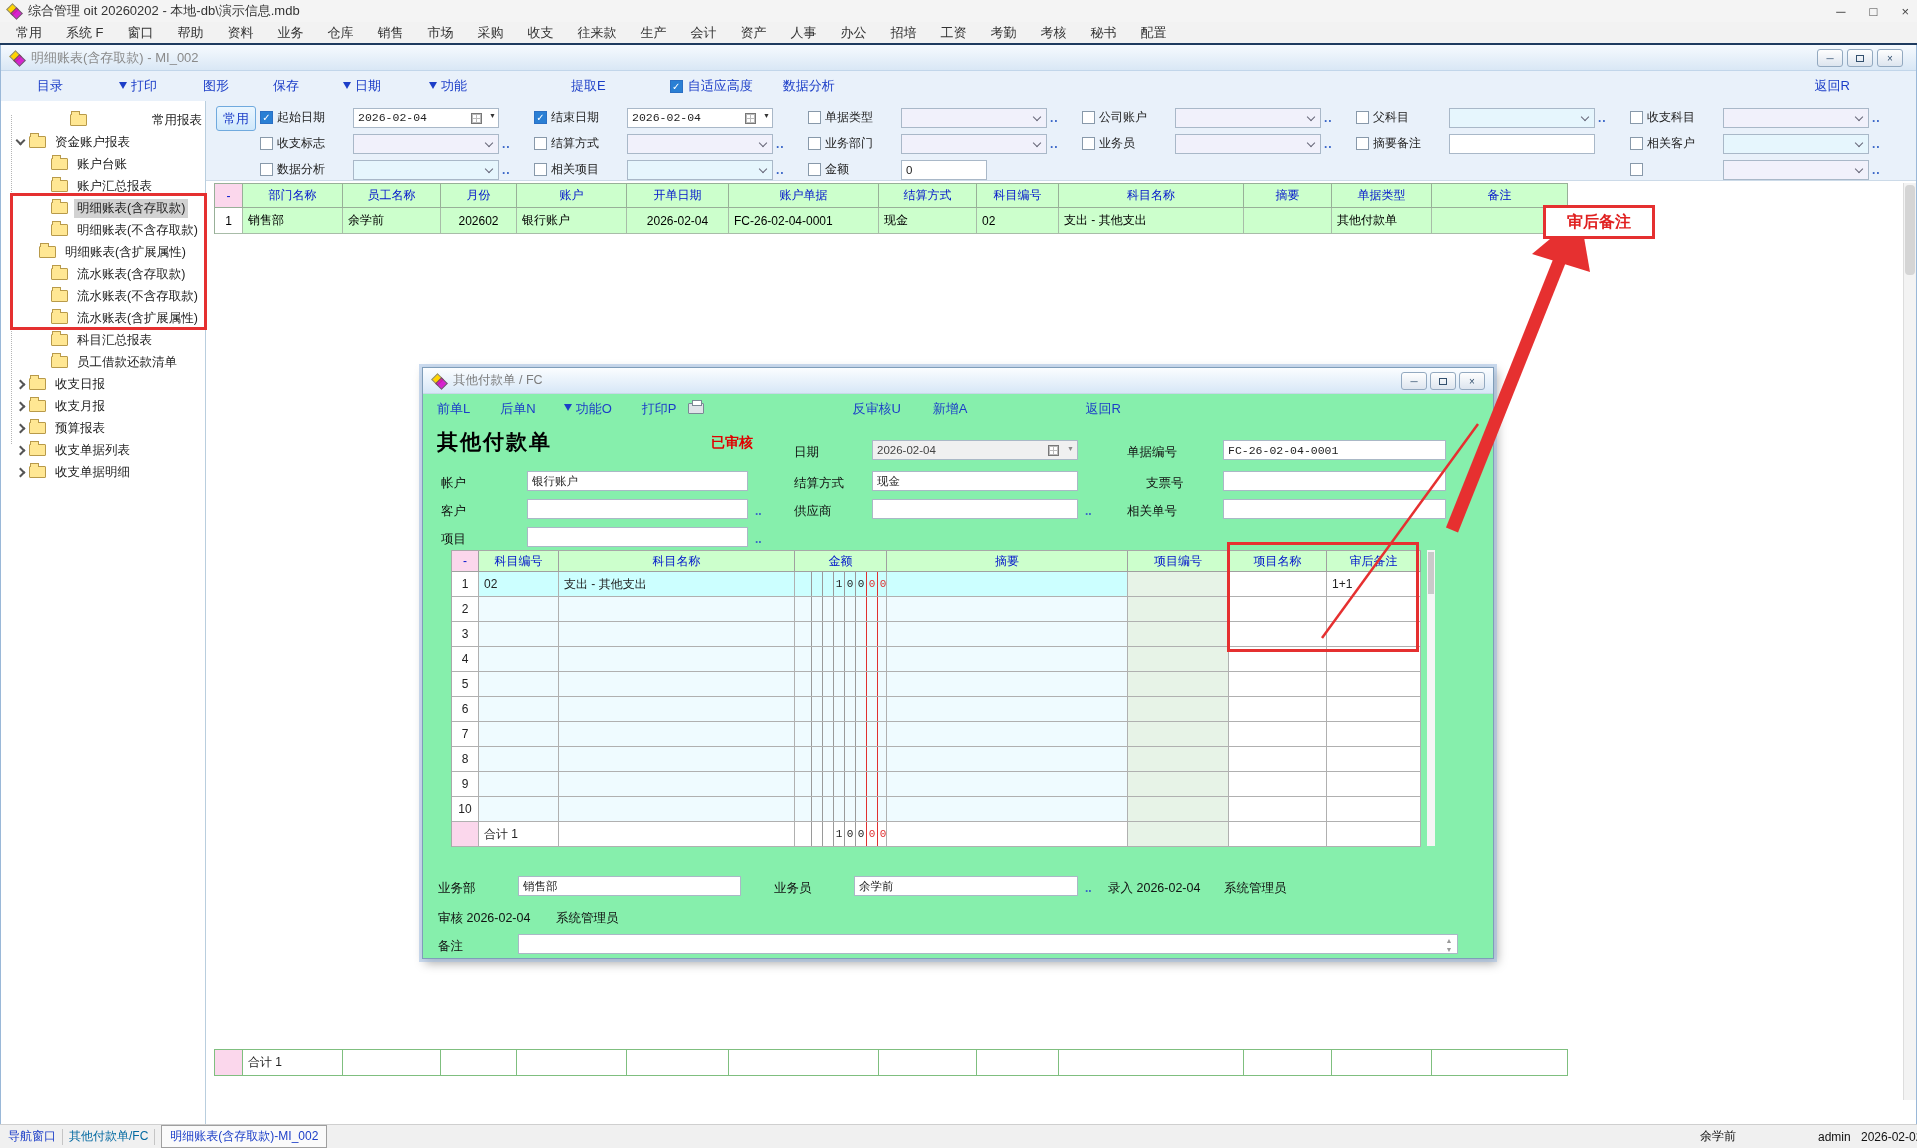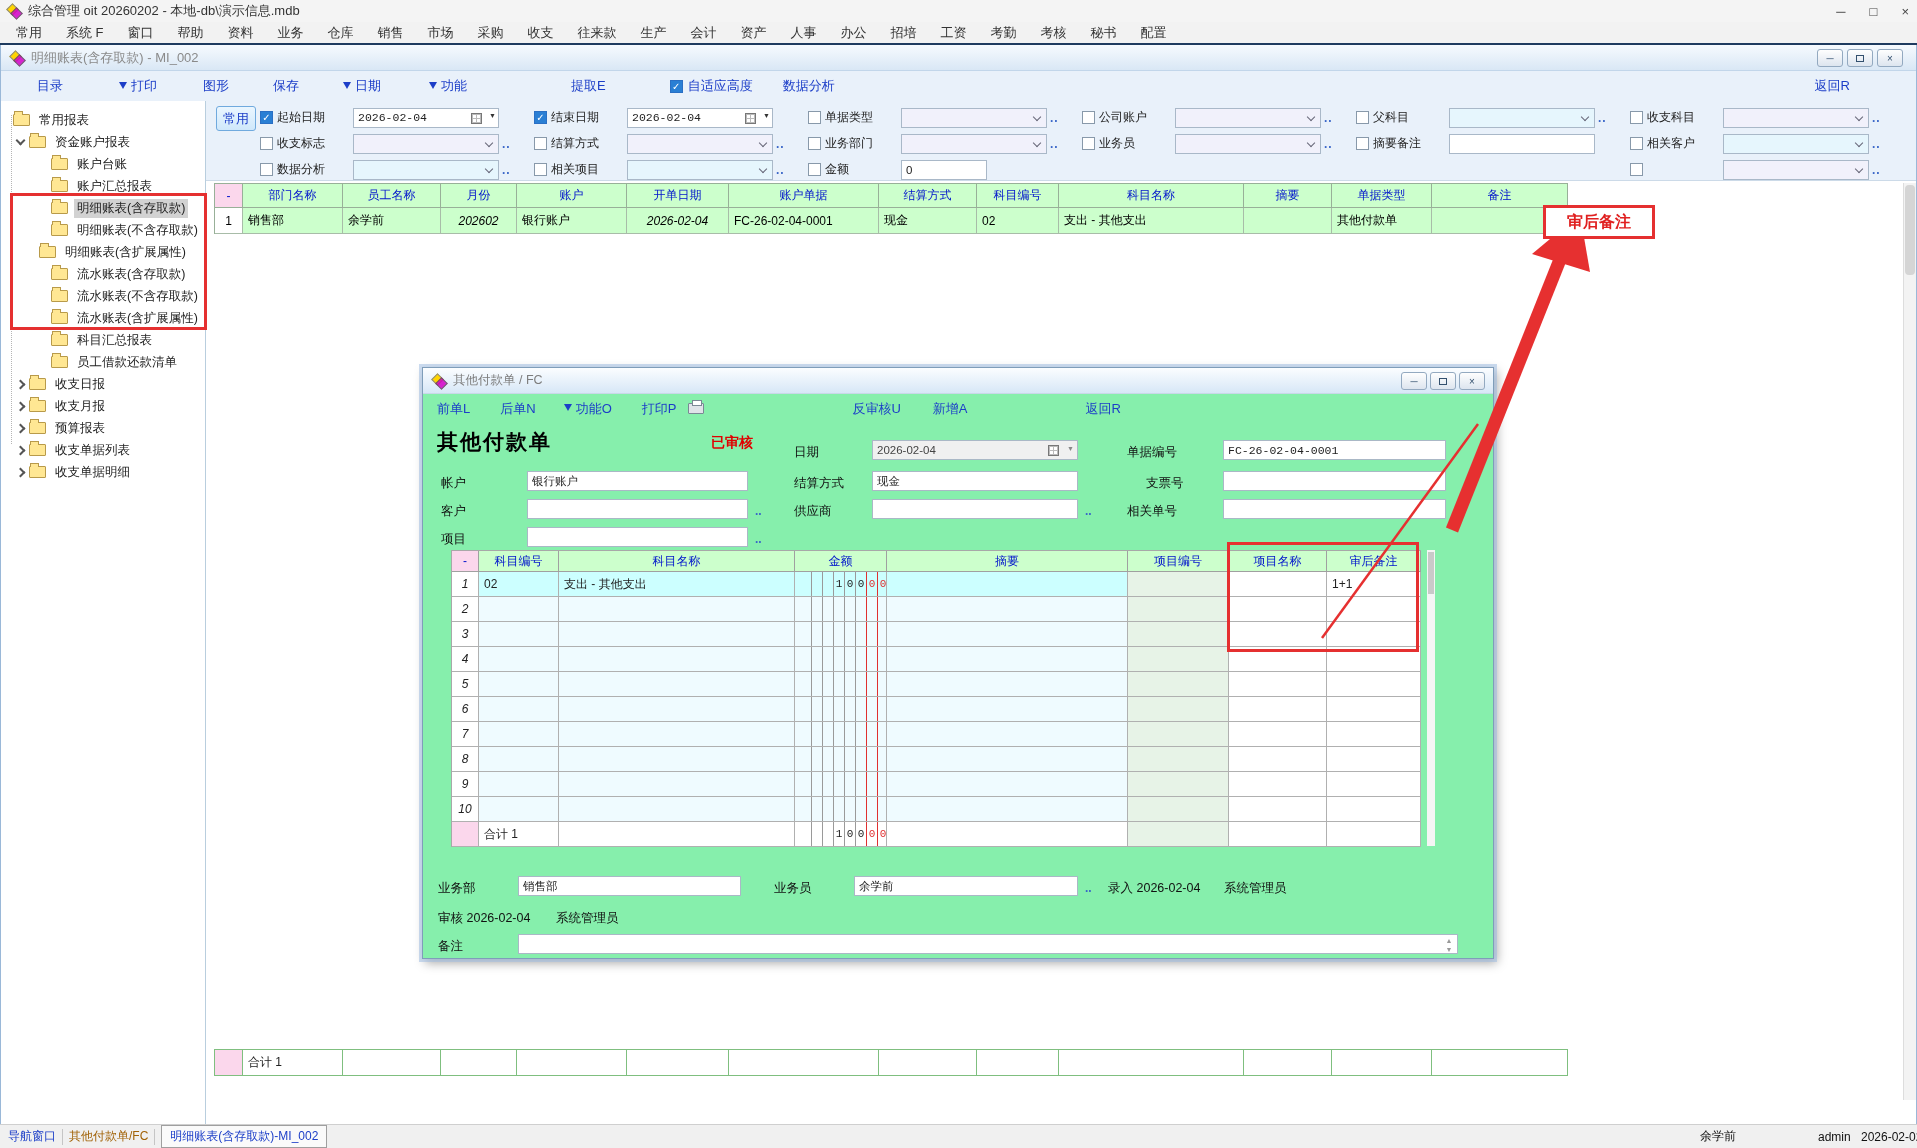--- a/index.html
+++ b/index.html
@@ -64,21 +64,21 @@
   .dots { color:#3a66c8; margin-left:3px; letter-spacing:1px; font-weight:bold; }
 
   
   .rrow { display:flex; }
   .rcell { border-right:1px solid #a8bca8; border-bottom:1px solid #a8bca8; overflow:hidden; white-space:nowrap; display:flex; align-items:center; padding-left:5px; }
   .rhead .rcell { height:24px; background:#ccffcc; color:#0014cc; justify-content:center; padding-left:0; border-color:#98b098; }
   .pinkcell { background:#fbd7ec !important; }
   .reportgrid { position:absolute; left:8px; top:82px; border-top:1px solid #98b098; border-left:1px solid #98b098; }
   .reportgrid .rd { height:26px; background:#ccffcc; color:#000; }
   .reportgrid .numcell { background:#fff; justify-content:center; padding-left:0; }
-  .ctr { justify-content:center !important; padding-left:0 !important;font-style:italic; }
+  .ctr { justify-content:center !important; padding-left:0 !important; }
   .bottomstrip { position:absolute; left:8px; top:948px; border-top:1px solid #7fbf7f; border-left:1px solid #7fbf7f; background:#fff; }
   .bottomstrip .rcell { height:26px; background:#fff; border-color:#7fbf7f; }
   .vscroll { position:absolute; right:0; top:82px; width:13px; bottom:24px; background:#f3f3f3; border-left:1px solid #ddd; }
   .vscroll .thumb { position:absolute; left:1px; right:1px; top:2px; height:90px; background:#d5d5d5; border-radius:4px; }
 
   
   .dialog { position:absolute; left:422px; top:367px; width:1072px; height:592px; background:#86efac; border:1px solid #7f9db9; box-shadow:0 0 0 3px rgba(160,190,225,.55), 3px 4px 10px rgba(0,0,0,.35); z-index:10; }
   .dlg-titlebar { height:26px; background:linear-gradient(#fbfdff,#d7e7f7); border-bottom:1px solid #c8d8e8; display:flex; align-items:center; padding-left:8px; color:#7d7d7d; font-size:12.5px; }
   .dlg-btns { position:absolute; right:8px; top:4px; display:flex; gap:3px; }
   .dlg-toolbar { height:29px; display:flex; align-items:center; color:#1c3ec8; font-size:13px; }
@@ -108,21 +108,21 @@
   
   .red-rect-tree { position:absolute; left:10px; top:193px; width:197px; height:137px; border:3px solid #e53030; z-index:20; pointer-events:none; }
   .red-rect-dialog { position:absolute; left:1227px; top:542px; width:192px; height:110px; border:3px solid #e53030; z-index:20; pointer-events:none; }
   .annot-box { position:absolute; left:1543px; top:205px; width:112px; height:34px; border:3px solid #e53030; background:#fff; color:#e02020; font-size:16px; font-weight:bold; display:flex; align-items:center; justify-content:center; z-index:21; }
   .overlay { position:absolute; left:0; top:0; z-index:20; pointer-events:none; }
 
   
   .statusbar { position:absolute; bottom:0; left:0; right:0; height:24px; background:#f0f0f0; border-top:1px solid #cfcfcf; display:flex; align-items:center; font-size:12px; }
   .sb-sep { width:1px; height:16px; background:#c5c5c5; margin:0 6px; }
   .sb-nav { color:#1c3ec8; margin-left:8px; }
-  .sb-fc { color:#a16207; }
+  .sb-fc { color:#0369a1; }
   .sb-mi { color:#1c3ec8; border:1px solid #9f9f9f; background:#fafafa; padding:2px 8px; }
   .sb-user { position:absolute; left:1700px; color:#111; }
   .sb-admin { position:absolute; left:1818px; color:#111; }
   .sb-date { position:absolute; left:1861px; color:#111; white-space:nowrap; }
 </style>
 </head>
 <body>
 
 <div class="titlebar">
   <span class="diamond"></span>
@@ -185,21 +185,21 @@
   <span class="tlink">功能</span>
   <span class="tlink" style="margin-left:104px">提取E</span>
   <span class="cb on" style="margin-left:64px">✓</span>
   <span class="tlink" style="margin-left:5px">自适应高度</span>
   <span class="tlink" style="margin-left:30px">数据分析</span>
   <span class="tlink" style="margin-left:auto;margin-right:66px">返回R</span>
 </div>
 
 <div class="tree">
   <div id="treelist">
-      <div class="tree-item" style="">
+      <div class="tree-item" style=" justify-content: space-between;">
         <span class="chev none"></span>
         <span class="folder"></span>
         <span class="tlabel">常用报表</span>
       </div>
       <div class="tree-item" style="padding-left: 16px;">
         <span class="chev open"></span>
         <span class="folder"></span>
         <span class="tlabel">资金账户报表</span>
       </div>
       <div class="tree-item" style="padding-left: 38px;">

